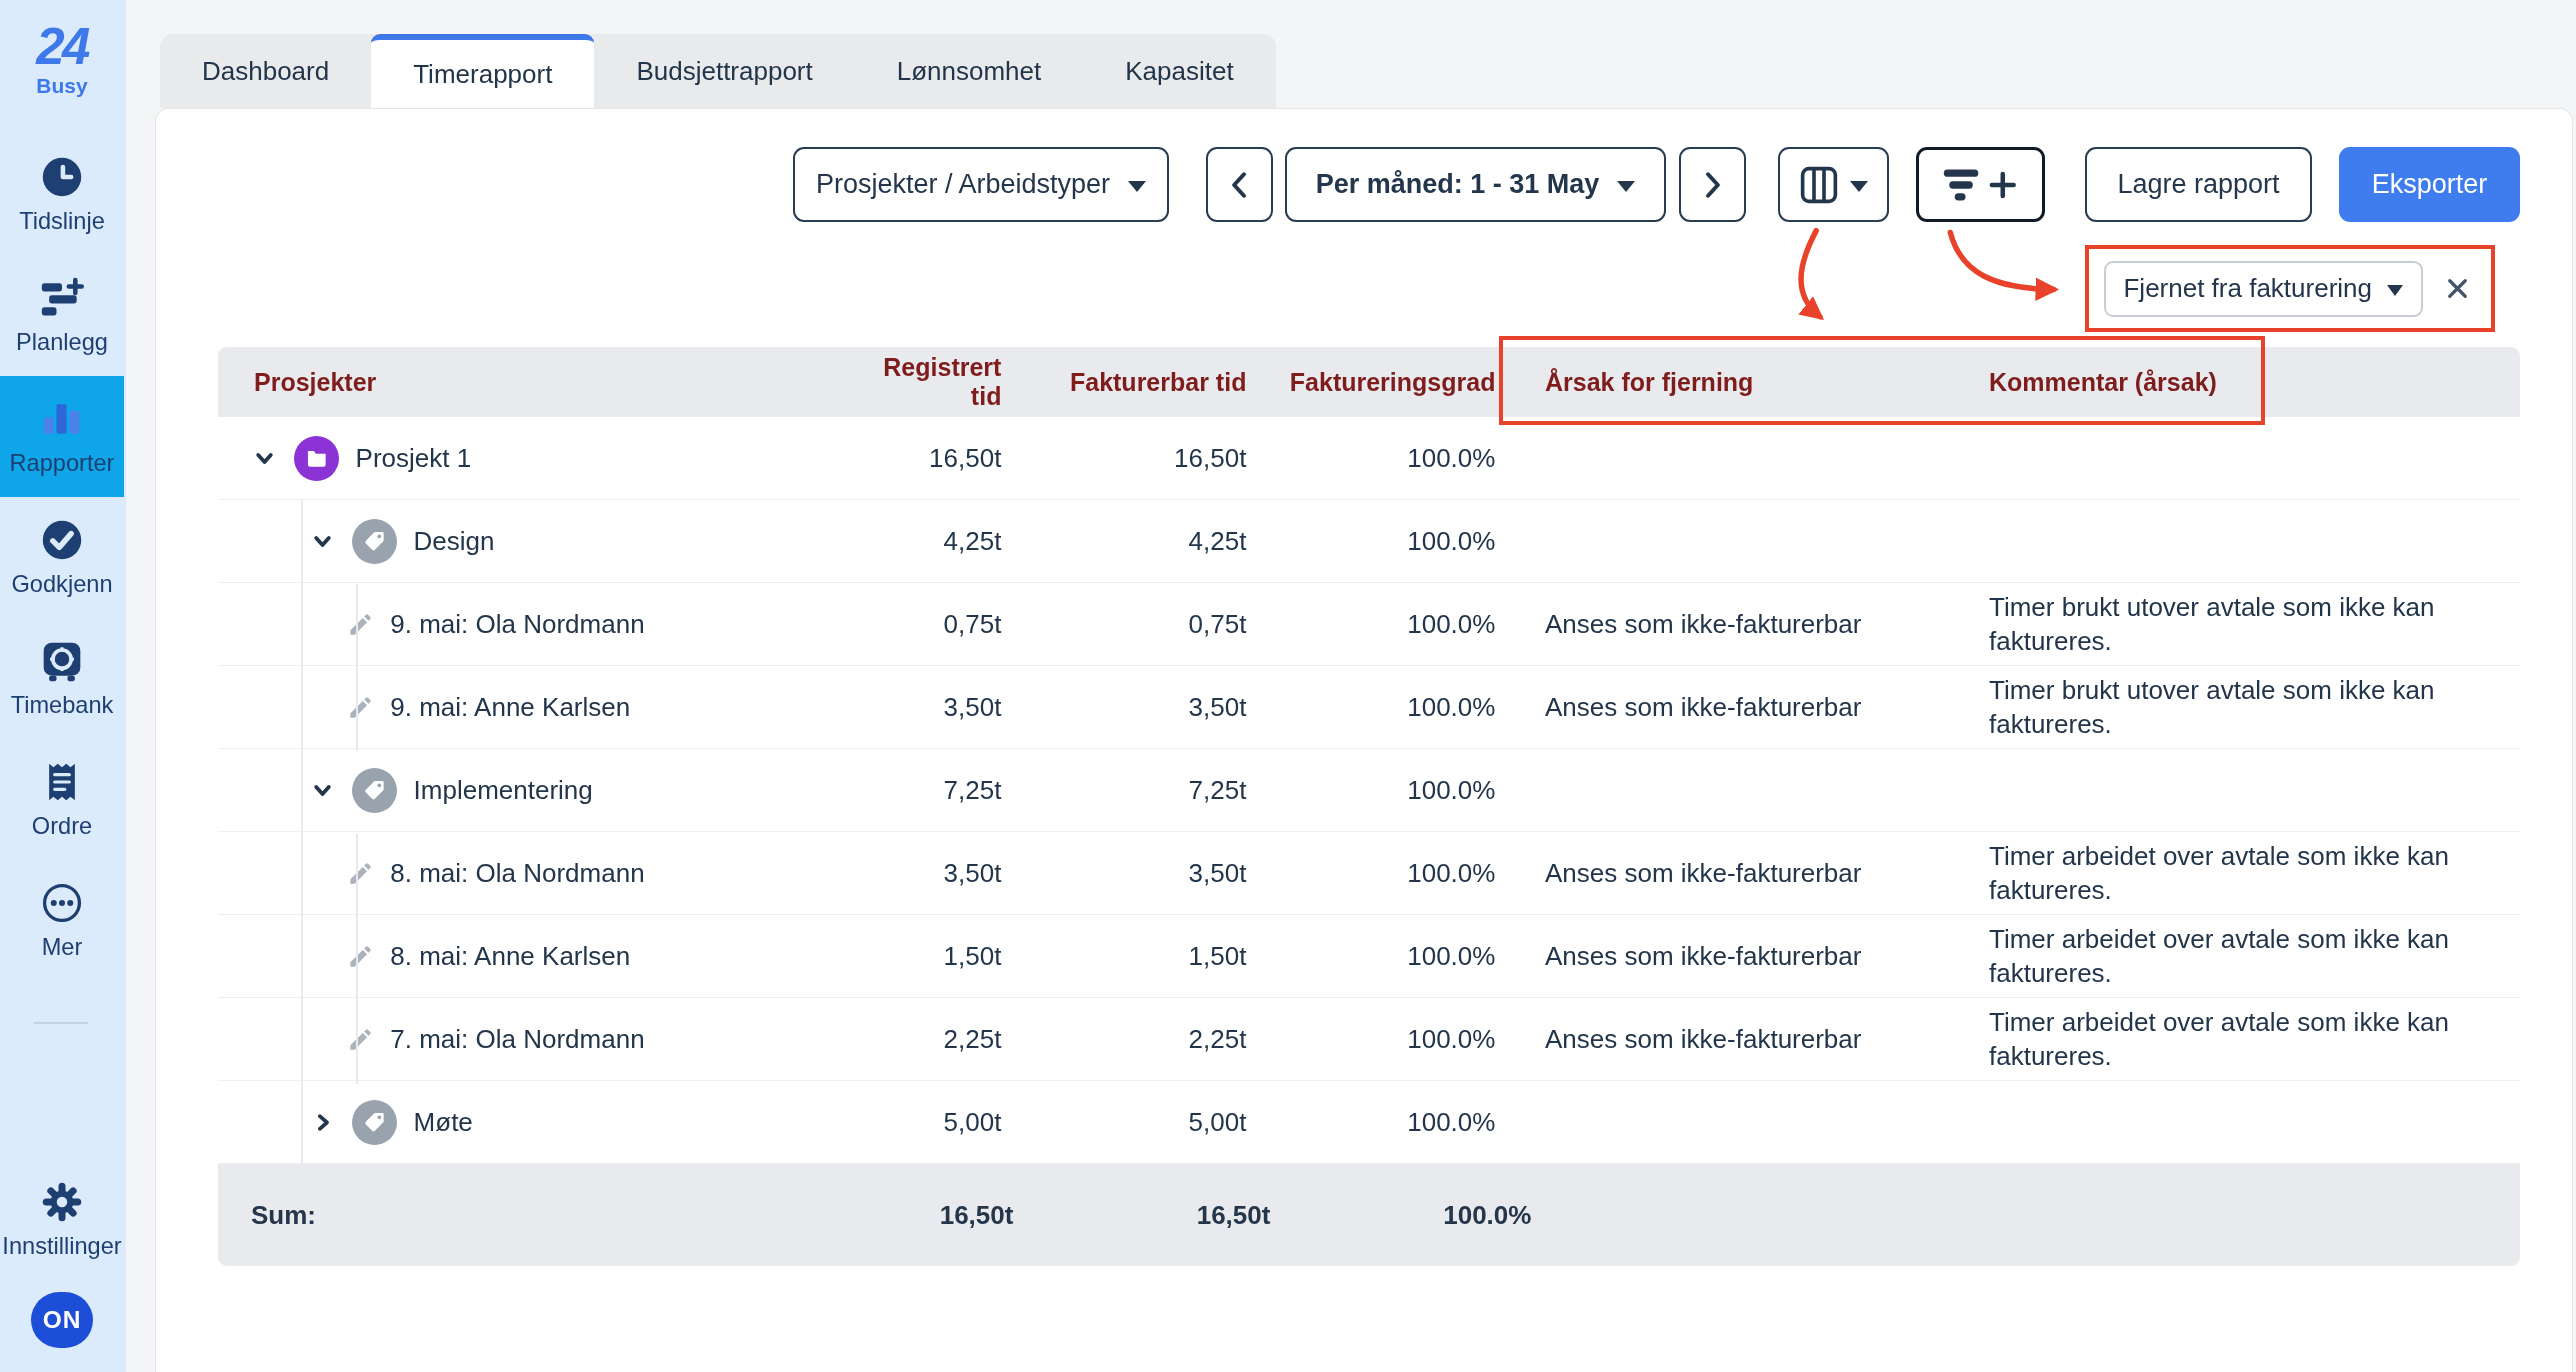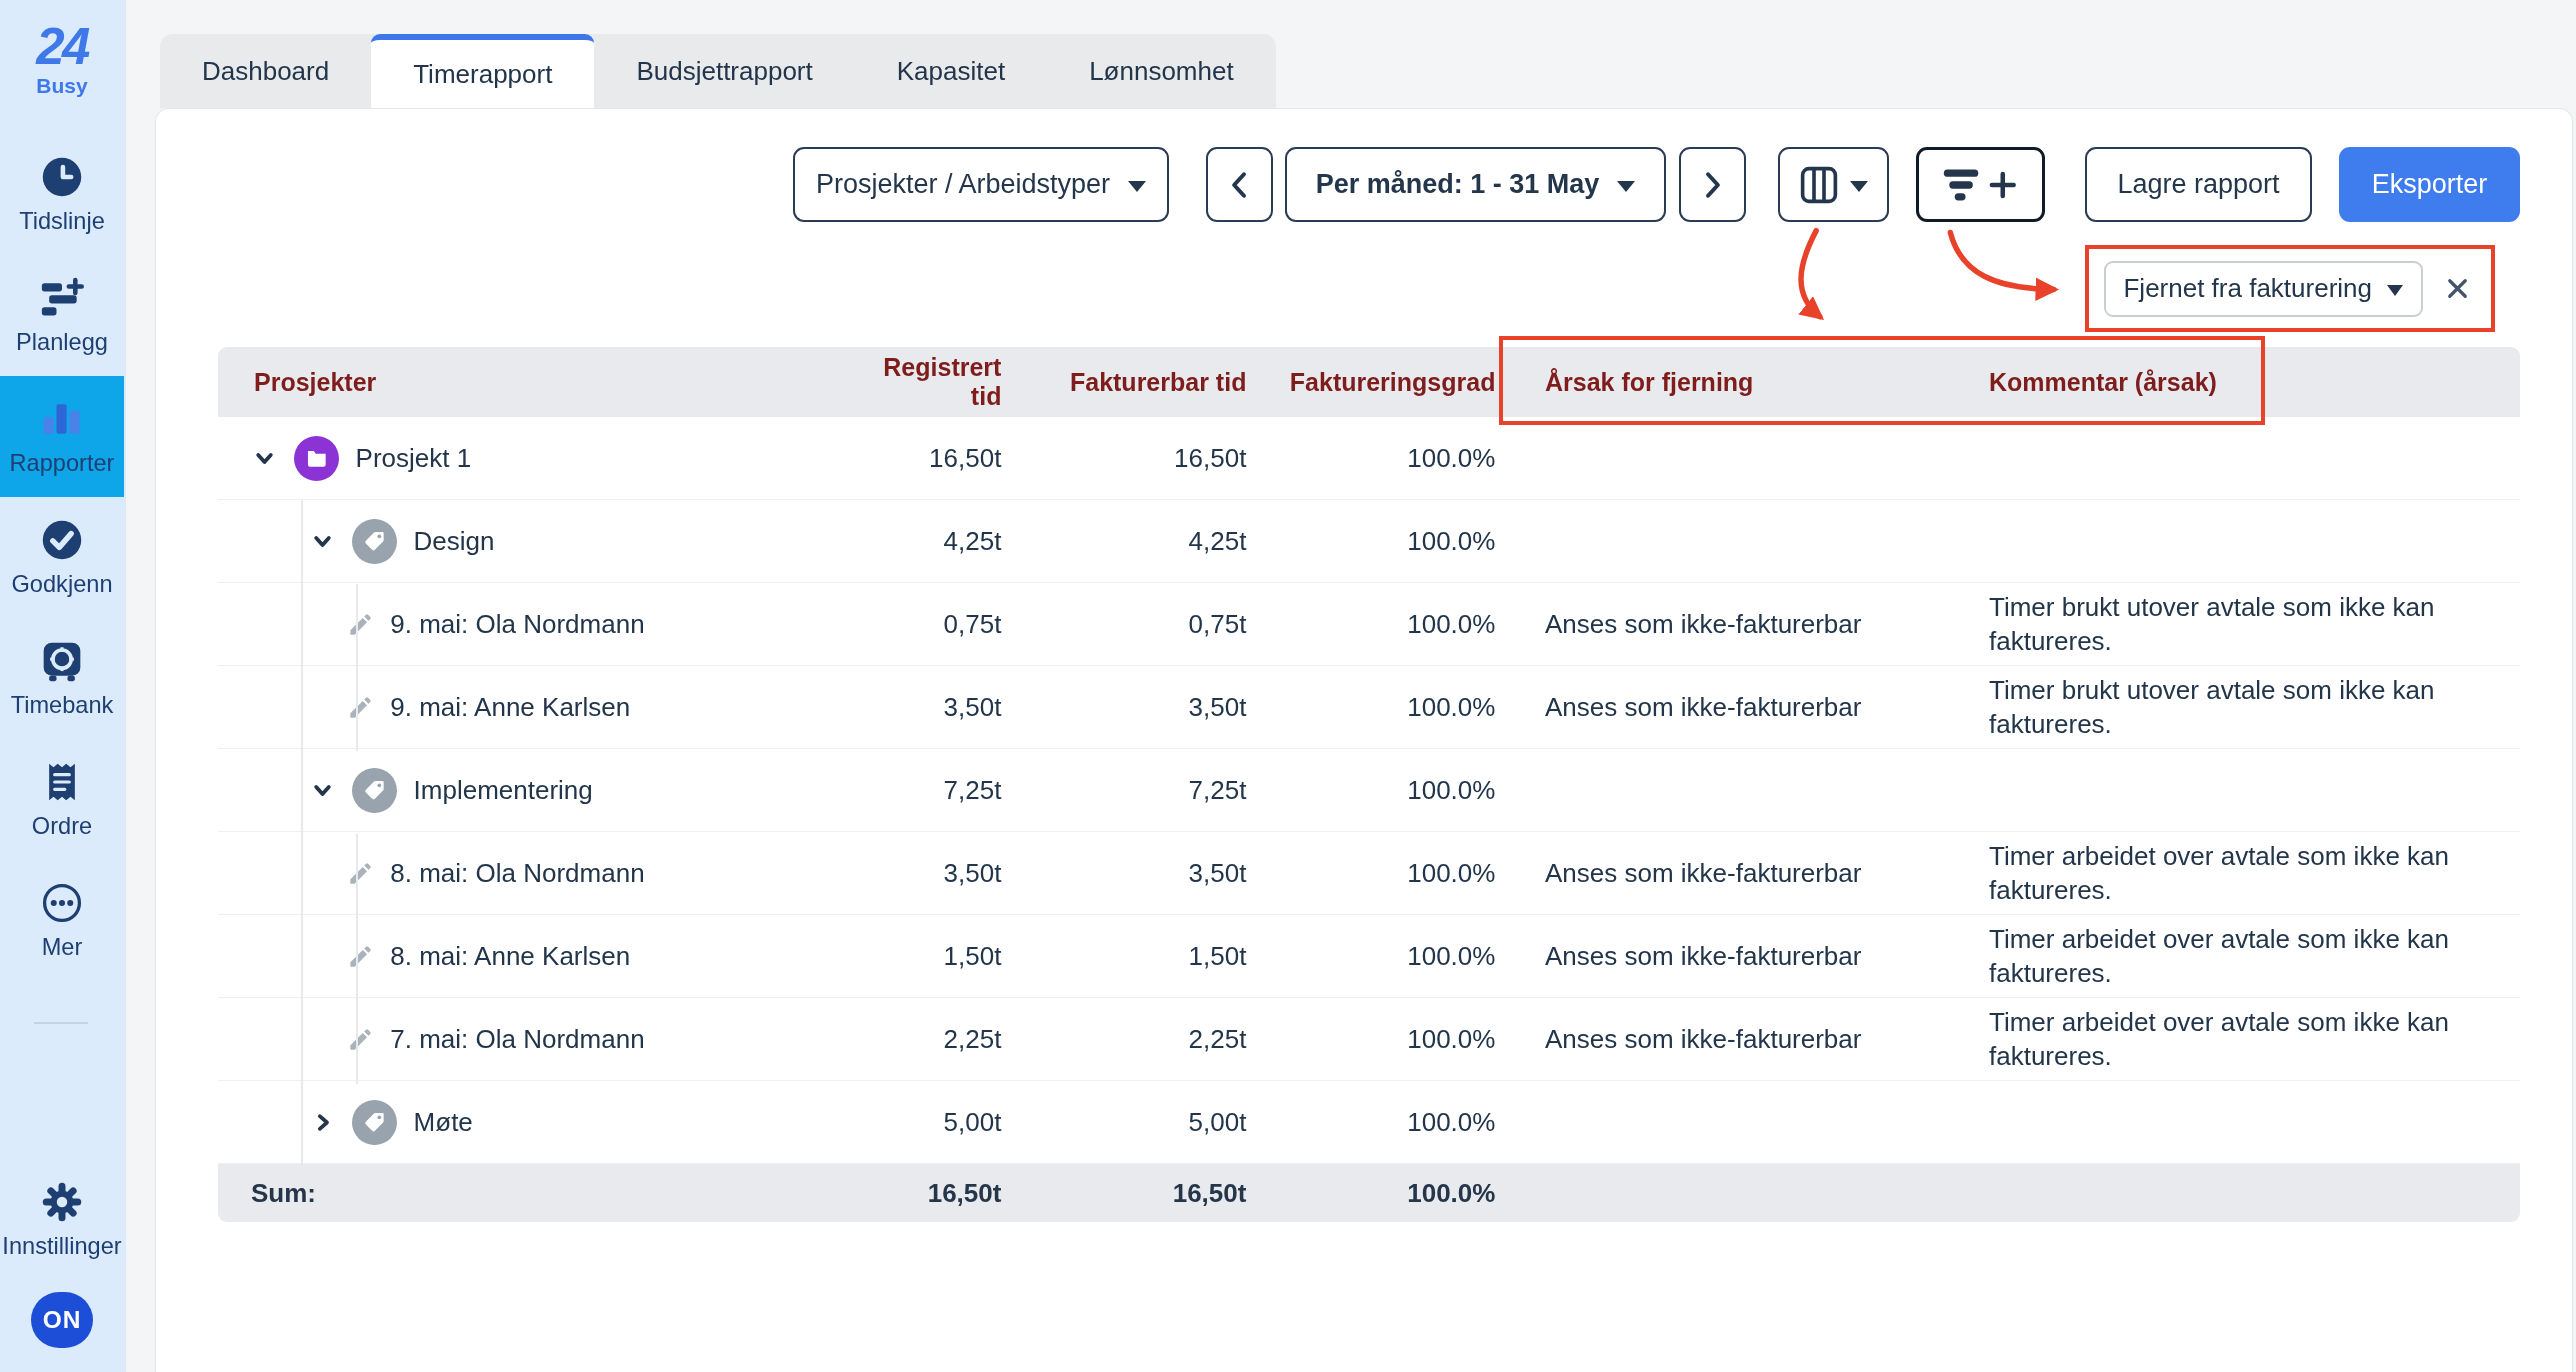--- a/index.html
+++ b/index.html
@@ -59,21 +59,21 @@
 
   
   .header-red-box { position:absolute; left:1343px; top:227px; width:766px; height:89px; border:4.5px solid #e8432a; z-index:6; pointer-events:none; }
   #arrows { position:absolute; left:0; top:0; width:2416px; height:381px; z-index:6; pointer-events:none; }
 
   
   #table { position:absolute; left:62px; top:238px; width:2302px; }
   .thead, .trow, .tsum { display:grid; grid-template-columns:634px 163px 245px 249px 480px 530px; align-items:center; }
   .thead { height:70px; background:#e9eaed; border-radius:9px 9px 0 0; font-weight:700; font-size:25px; color:#7f1d1d; }
   .trow { height:83px; border-bottom:1.8px solid #edeff1; font-size:26px; color:#22354a; background:#fff; }
-  .tsum { height:58px; background:#e9eaed; border-radius:0 0 9px 9px; font-weight:700; font-size:26px; color:#25364b; }
+  .tsum { height:102px; background:#e9eaed; border-radius:0 0 9px 9px; font-weight:700; font-size:26px; color:#25364b;gap:12px; }
   .cell-name { display:flex; align-items:center; gap:16.3px; padding-left:33px; }
   .thead .cell-name { padding-left:36px; }
   .pad2 { padding-left:91px; }
   .pad3 { padding-left:129px; }
   .num { text-align:right; padding-right:13.6px; }
   .reason { padding-left:36px; }
   .comment { padding-right:63px; line-height:1.32; }
   .chip { width:45px; height:45px; border-radius:50%; display:flex; align-items:center; justify-content:center; flex:0 0 45px; }
   .chev { display:flex; cursor:pointer; flex:0 0 27px; }
   .pencil { display:flex; flex:0 0 27px; cursor:pointer; }
@@ -196,22 +196,22 @@
         </div>
       </div>
     <div class="avatar">ON</div>
   </aside>
 
   <main id="main">
     <div id="tabstrip">
         <div class="tab">Dashboard</div>
         <div class="tab active">Timerapport</div>
         <div class="tab">Budsjettrapport</div>
+        <div class="tab">Lønnsomhet</div>
         <div class="tab">Kapasitet</div>
-        <div class="tab">Lønnsomhet</div>
       </div>
 
     <section id="card">
 
 
       <div class="btn" id="btn-grouping">
         <span>Prosjekter / Arbeidstyper</span>
         <span class="caret"></span>
       </div>
 

